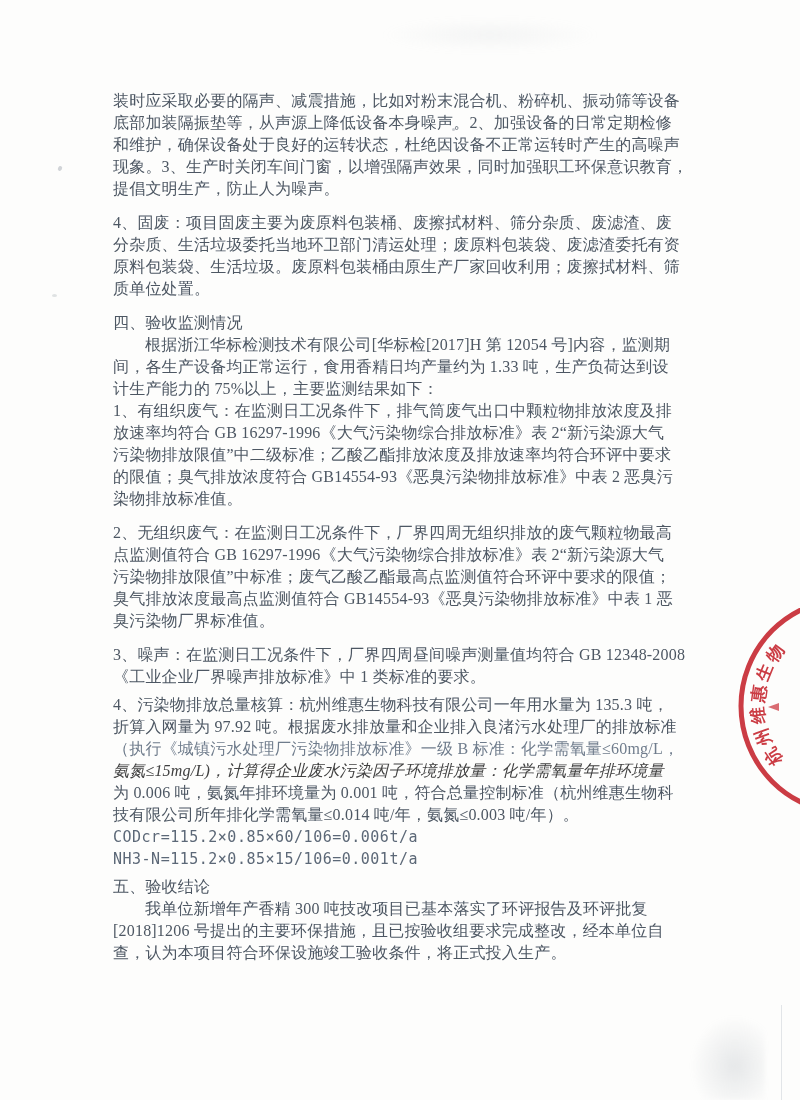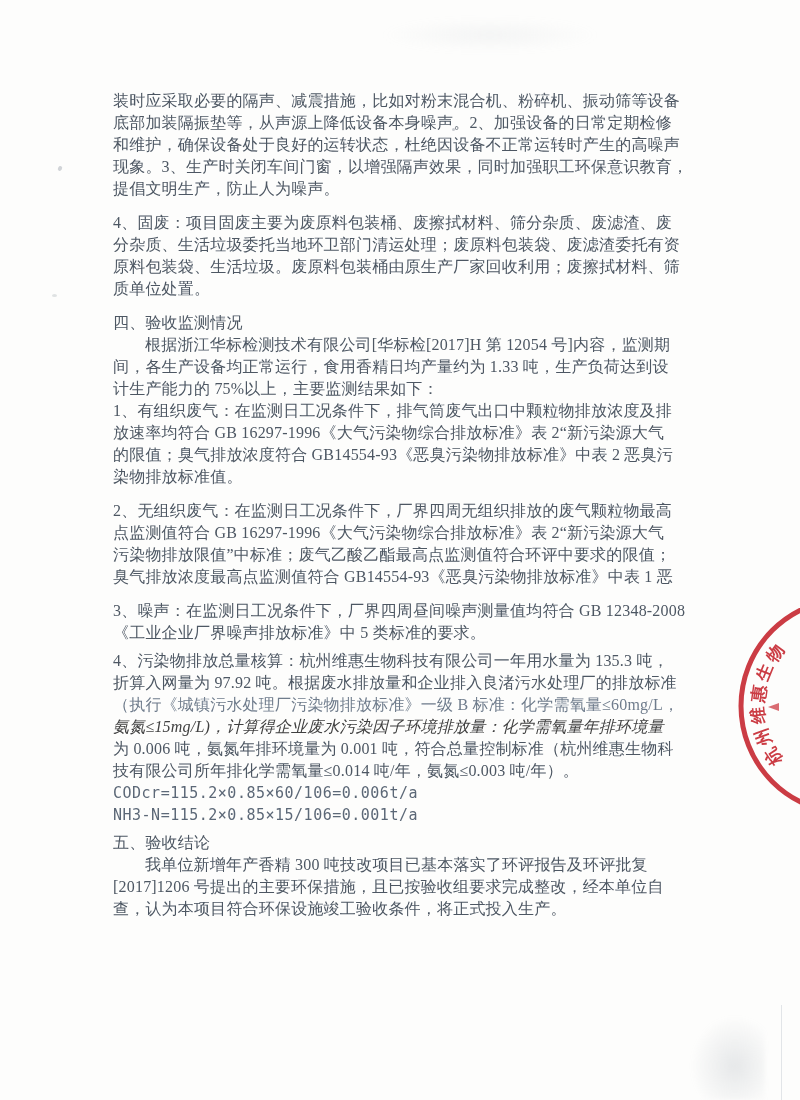--- a/index.html
+++ b/index.html
@@ -86,51 +86,53 @@
       <div class="ln">质单位处置。</div>
     </div>
 
     <div class="para">
       <div class="ln">四、验收监测情况</div>
       <div class="ln indent">根据浙江华标检测技术有限公司[华标检[2017]H 第 12054 号]内容，监测期</div>
       <div class="ln">间，各生产设备均正常运行，食用香精日均产量约为 1.33 吨，生产负荷达到设</div>
       <div class="ln">计生产能力的 75%以上，主要监测结果如下：</div>
       <div class="ln">1、有组织废气：在监测日工况条件下，排气筒废气出口中颗粒物排放浓度及排</div>
       <div class="ln">放速率均符合 GB 16297-1996《大气污染物综合排放标准》表 2“新污染源大气</div>
+      <div class="ln">污染物排放限值”中二级标准；乙酸乙酯排放浓度及排放速率均符合环评中要求</div>
       <div class="ln">的限值；臭气排放浓度符合 GB14554-93《恶臭污染物排放标准》中表 2 恶臭污</div>
       <div class="ln">染物排放标准值。</div>
     </div>
 
     <div class="para">
       <div class="ln">2、无组织废气：在监测日工况条件下，厂界四周无组织排放的废气颗粒物最高</div>
       <div class="ln">点监测值符合 GB 16297-1996《大气污染物综合排放标准》表 2“新污染源大气</div>
       <div class="ln">污染物排放限值”中标准；废气乙酸乙酯最高点监测值符合环评中要求的限值；</div>
       <div class="ln">臭气排放浓度最高点监测值符合 GB14554-93《恶臭污染物排放标准》中表 1 恶</div>
+      <div class="ln">臭污染物厂界标准值。</div>
     </div>
 
     <div class="para tight">
       <div class="ln">3、噪声：在监测日工况条件下，厂界四周昼间噪声测量值均符合 GB 12348-2008</div>
-      <div class="ln">《工业企业厂界噪声排放标准》中 5 类标准的要求。</div>
+      <div class="ln">《工业企业厂界噪声排放标准》中 1 类标准的要求。</div>
     </div>
 
     <div class="para tight">
       <div class="ln">4、污染物排放总量核算：杭州维惠生物科技有限公司一年用水量为 135.3 吨，</div>
       <div class="ln">折算入网量为 97.92 吨。根据废水排放量和企业排入良渚污水处理厂的排放标准</div>
       <div class="ln faint1">（执行《城镇污水处理厂污染物排放标准》一级 B 标准：化学需氧量≤60mg/L，</div>
       <div class="ln faint2">氨氮≤15mg/L)，计算得企业废水污染因子环境排放量：化学需氧量年排环境量</div>
       <div class="ln">为 0.006 吨，氨氮年排环境量为 0.001 吨，符合总量控制标准（杭州维惠生物科</div>
       <div class="ln">技有限公司所年排化学需氧量≤0.014 吨/年，氨氮≤0.003 吨/年）。</div>
       <div class="ln mono">CODcr=115.2×0.85×60/106=0.006t/a</div>
       <div class="ln mono">NH3-N=115.2×0.85×15/106=0.001t/a</div>
     </div>
 
     <div class="para">
       <div class="ln">五、验收结论</div>
       <div class="ln indent">我单位新增年产香精 300 吨技改项目已基本落实了环评报告及环评批复</div>
-      <div class="ln">[2017]1206 号提出的主要环保措施，且已按验收组要求完成整改，经本单位自</div>
+      <div class="ln">[2018]1206 号提出的主要环保措施，且已按验收组要求完成整改，经本单位自</div>
       <div class="ln">查，认为本项目符合环保设施竣工验收条件，将正式投入生产。</div>
     </div>
 
   </div>
 
   <div class="seal">
     <svg width="75" height="204" viewBox="0 0 75 204">
       <g opacity="0.88">
         <circle cx="123" cy="98" r="107" fill="none" stroke-width="5" stroke="#c5222b"></circle>
         <polygon points="54,95 43,99 54,103" opacity="0.75" fill="#c5222b"></polygon>

